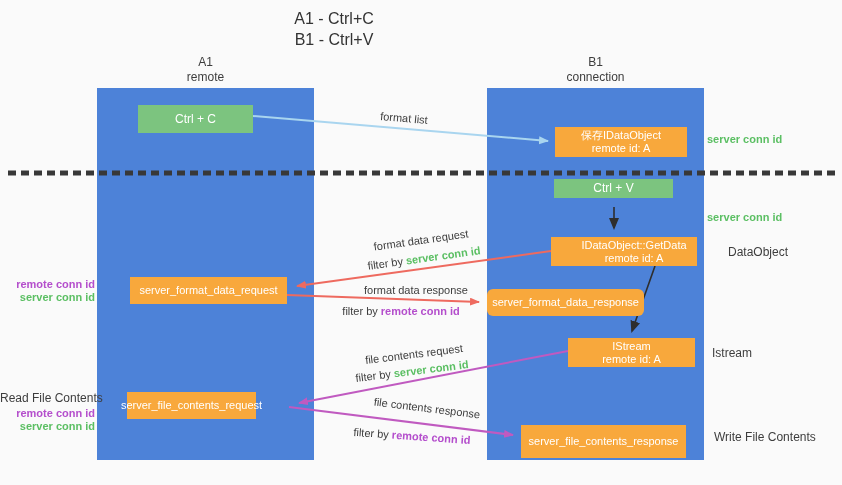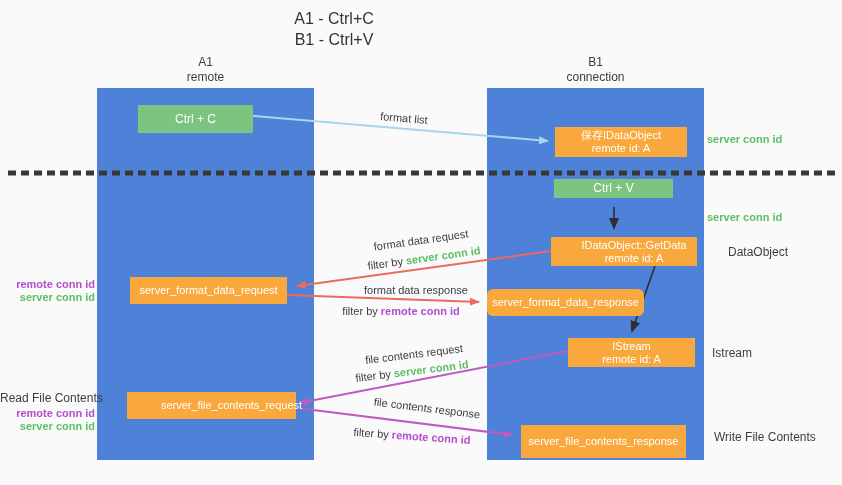--- a/index.html
+++ b/index.html
@@ -106,21 +106,21 @@
 
   <div class="node orange" style="left:487px;top:289px;width:157px;height:27px;border-radius:6px;">
     <div>server_format_data_response</div>
   </div>
 
   <div class="node orange" style="left:568px;top:338px;width:127px;height:29px;">
     <div>IStream</div>
     <div>remote id: A</div>
   </div>
 
-  <div class="node orange" style="left:127px;top:392px;width:129px;height:27px;padding-left:40px;">
+  <div class="node orange" style="left:127px;top:392px;width:129px;height:27px;">
     <div>server_file_contents_request</div>
   </div>
 
   <div class="node orange" style="left:521px;top:425px;width:165px;height:33px;">
     <div>server_file_contents_response</div>
   </div>
 
   <div class="flabel" style="left:404px;top:118px;--rot:5deg;">format list</div>
 
   <div class="flabel" style="left:421px;top:240px;--rot:-8deg;">format data request</div>

